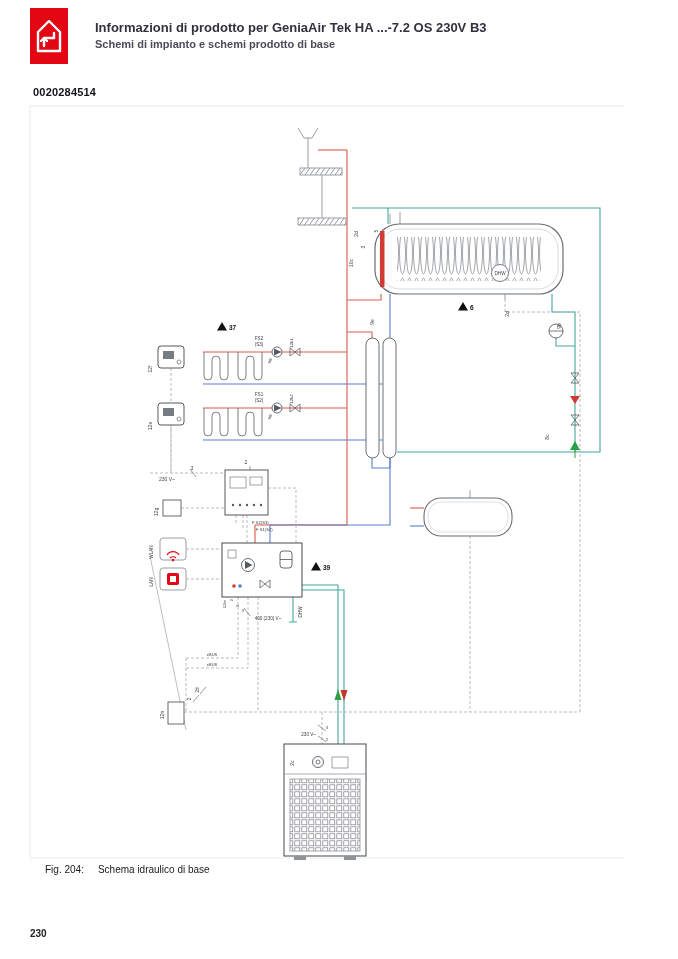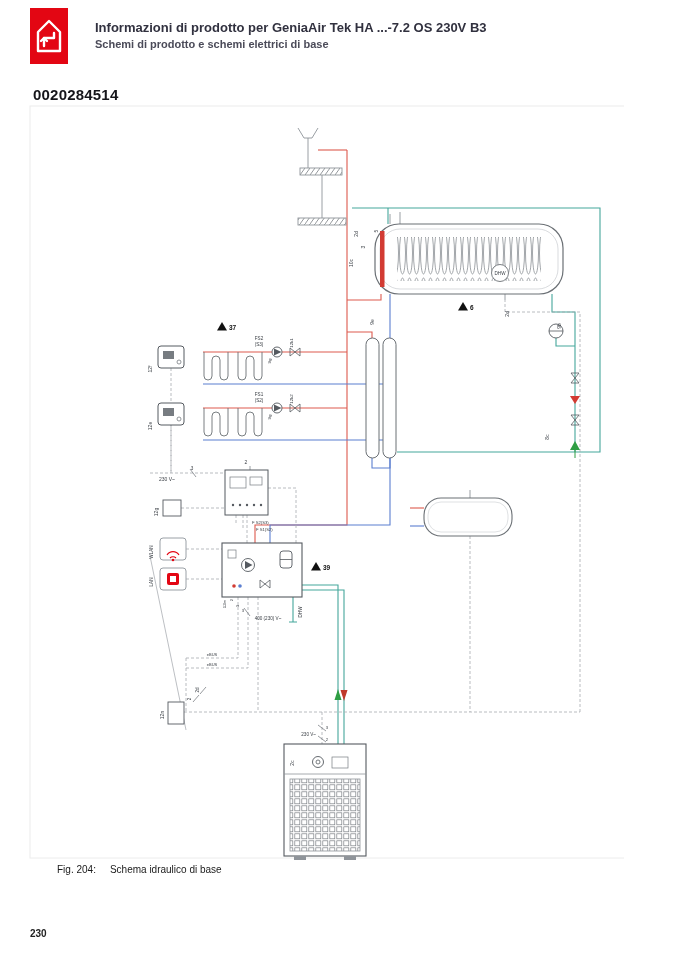--- a/index.html
+++ b/index.html
@@ -1,43 +1,43 @@
 <!DOCTYPE html>
 <html><head>
 <meta charset="utf-8">
 <style>
   html,body{margin:0;padding:0;background:#ffffff;}
   #page{position:relative;width:624px;height:959px;background:#fff;overflow:hidden;
         font-family:"Liberation Sans",sans-serif;}
   .logo{position:absolute;left:30px;top:8px;width:38px;height:56px;}
   .title{position:absolute;left:95px;top:20px;font-size:13px;font-weight:bold;color:#31313f;}
   .subtitle{position:absolute;left:95px;top:38px;font-size:11px;font-weight:bold;color:#4b4b59;}
-  .docnum{position:absolute;left:33px;top:86px;font-size:15px;font-weight:bold;color:#15151a;letter-spacing:.2px;}
-  .caption{position:absolute;left:33px;top:864px;font-size:10px;color:#1a1a1a;padding-left:24px;}
+  .docnum{position:absolute;left:33px;top:86px;font-size:11px;font-weight:bold;color:#15151a;letter-spacing:.2px;}
+  .caption{position:absolute;left:21px;top:864px;font-size:10px;color:#1a1a1a;padding-left:24px;}
   .caption .cap-text{margin-left:14px;}
   .pagenum{position:absolute;left:30px;top:928px;font-size:10px;color:#222;font-weight:bold;}
   svg#diagram{position:absolute;left:0;top:0;width:678px;height:959px;}
   #labels-layer text,#badges-layer text{font-family:"Liberation Sans",sans-serif;fill:#3a3f45;}
   #warnings-layer text{font-family:"Liberation Sans",sans-serif;font-weight:bold;font-size:6.5px;fill:#101010;}
 </style>
 </head>
 <body>
 
 <div id="page">
 
   <svg class="logo" viewBox="0 0 38 56">
     <rect x="0" y="0" width="38" height="56" fill="#e30613"></rect>
     <g stroke="#ffffff" stroke-width="2.4" fill="none" stroke-linejoin="round" stroke-linecap="round">
       <path d="M8 24 L19 13 L30 24 V43 H8 Z"></path>
       <path d="M14 38 V30 h10 v-5"></path>
       <path d="M14 30 l-3 3 M14 30 l3 3"></path>
     </g>
   </svg>
   <div class="title">Informazioni di prodotto per GeniaAir Tek HA ...-7.2 OS 230V B3</div>
-  <div class="subtitle">Schemi di prodotto e schemi elettrici di base</div>
+  <div class="subtitle">Schemi di impianto e schemi prodotto di base</div>
   <div class="docnum">0020284514</div>
 
   <svg id="diagram" viewBox="0 0 678 959">
     <defs>
       <pattern id="tankcoil" width="7" height="46" patternUnits="userSpaceOnUse">
         <ellipse cx="3.5" cy="23" rx="3" ry="21" fill="none" stroke="#8a8f94" stroke-width="0.8"></ellipse>
       </pattern>
       <pattern id="grille" width="7" height="7" patternUnits="userSpaceOnUse">
         <rect x="0.8" y="0.8" width="5" height="5" fill="none" stroke="#7a7f84" stroke-width="0.7"></rect>
       </pattern>

